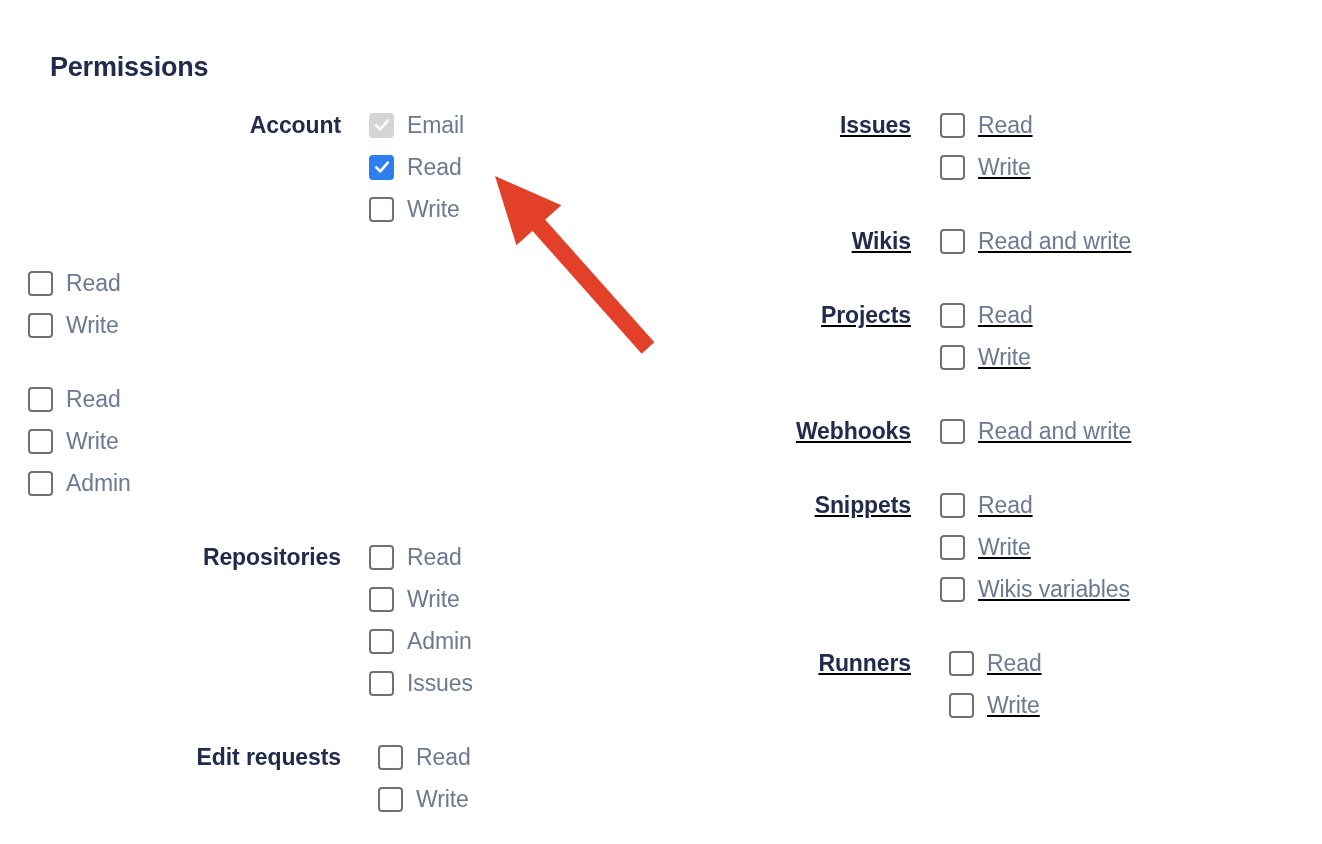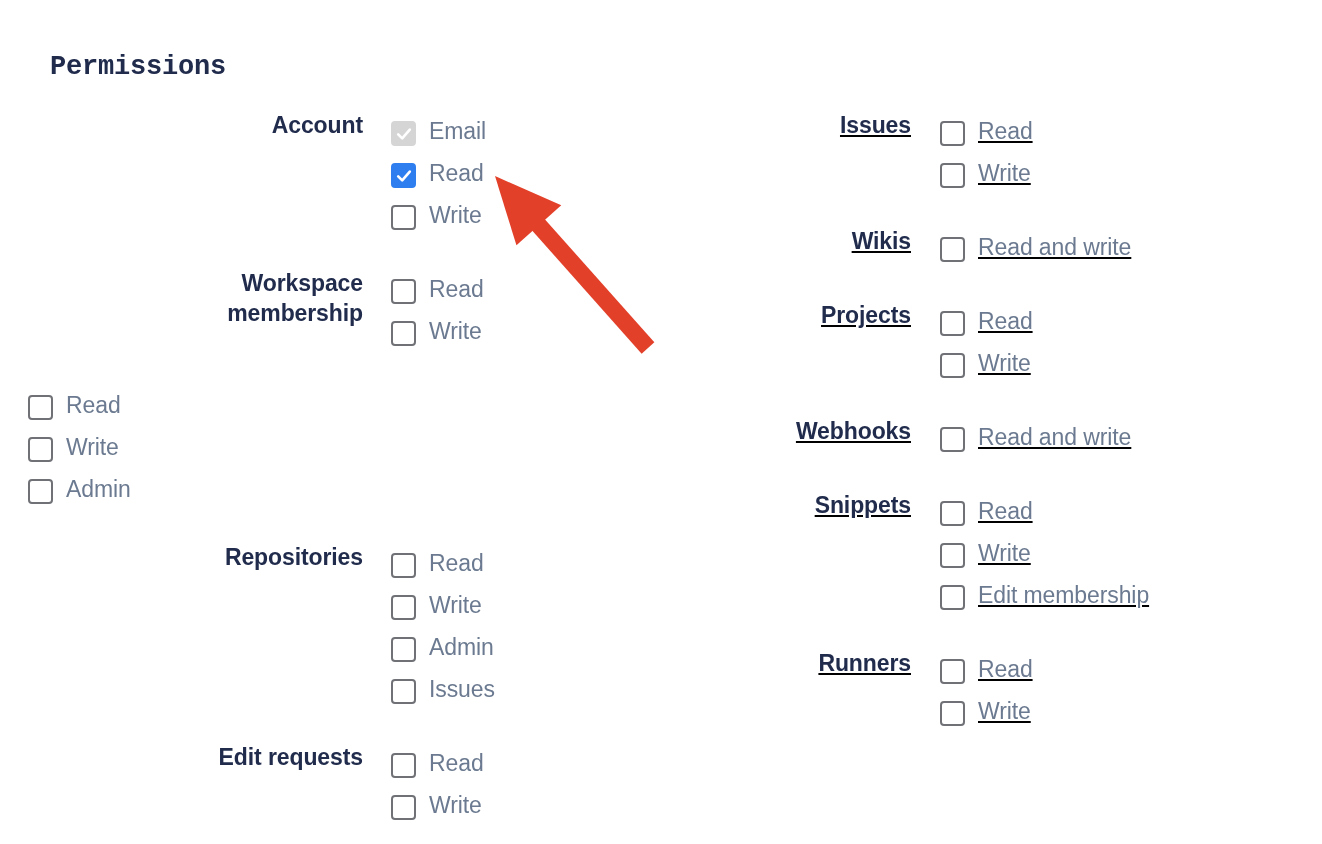--- a/index.html
+++ b/index.html
@@ -18,65 +18,64 @@
 
   #page-title {
     position: absolute;
     left: 50px;
     top: 50px;
     font-size: 27px;
     font-weight: bold;
     color: #212c4d;
     letter-spacing: -0.2px;
     line-height: 34px;
-    font-family: Liberation Mono, monospace;
   }
 
   
   .column {
     position: absolute;
     top: 104px;
   }
   #column-left  { left: 0px;   width: 700px; }
   #column-right { left: 570px; width: 740px; text-decoration: underline; }
 
   .perm-group {
     display: flex;
     flex-direction: row;
     align-items: flex-start;
     margin-bottom: 32px;
   }
-  .perm-group:last-child { margin-bottom: 0; }
+  .perm-group:last-child { margin-bottom: 0; gap: 9px; }
 
   .group-label {
     text-align: right;
     font-size: 23px;
     font-weight: bold;
     color: #212c4d;
     line-height: 30px;
     letter-spacing: -0.1px;
     padding-top: 6px;
     flex: 0 0 auto;
     white-space: pre-line;
   }
-  #column-left  .group-label { width: 341px; padding-left: 22px; }
+  #column-left  .group-label { width: 341px; }
   #column-right .group-label { width: 341px; }
 
   .options {
     display: flex;
     flex-direction: column;
     flex: 1 1 auto;
   }
   #column-left  .options { margin-left: 28px; }
   #column-right .options { margin-left: 29px; }
 
   .option-row {
     display: flex;
     flex-direction: row;
-    align-items: flex-end;
+    align-items: center;
     height: 42px;
   }
 
   
   .cb {
     width: 25px;
     height: 25px;
     box-sizing: border-box;
     border-radius: 4px;
     flex: 0 0 auto;
@@ -152,22 +151,20 @@
           </div>
           <span class="option-label">Read</span>
         </div>
         <div class="option-row">
           <div class="cb" role="checkbox" aria-checked="false"></div>
           <span class="option-label">Write</span>
         </div>
       </div>
     </div>
     <div class="perm-group">
-      <div class="group-label">Workspace
-membership</div>
       <div class="options">
         <div class="option-row">
           <div class="cb" role="checkbox" aria-checked="false"></div>
           <span class="option-label">Read</span>
         </div>
         <div class="option-row">
           <div class="cb" role="checkbox" aria-checked="false"></div>
           <span class="option-label">Write</span>
         </div>
       </div>
@@ -275,21 +272,21 @@
         <div class="option-row">
           <div class="cb" role="checkbox" aria-checked="false"></div>
           <span class="option-label">Read</span>
         </div>
         <div class="option-row">
           <div class="cb" role="checkbox" aria-checked="false"></div>
           <span class="option-label">Write</span>
         </div>
         <div class="option-row">
           <div class="cb" role="checkbox" aria-checked="false"></div>
-          <span class="option-label">Edit membership</span>
+          <span class="option-label">Wikis variables</span>
         </div>
       </div>
     </div>
     <div class="perm-group">
       <div class="group-label">Runners</div>
       <div class="options">
         <div class="option-row">
           <div class="cb" role="checkbox" aria-checked="false"></div>
           <span class="option-label">Read</span>
         </div>

